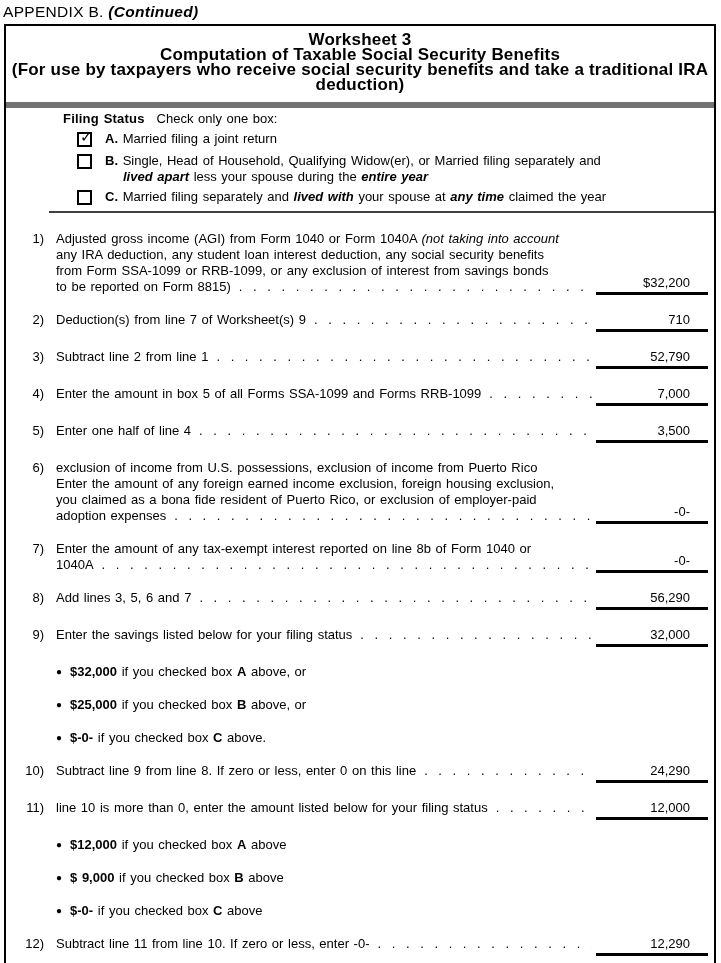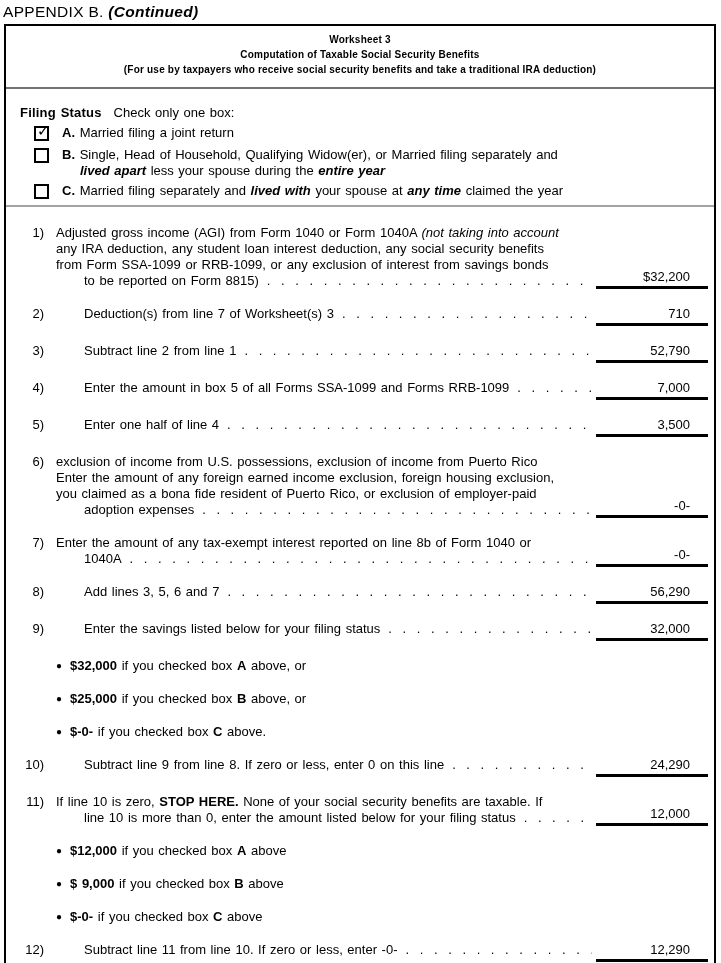--- a/index.html
+++ b/index.html
@@ -16,34 +16,35 @@
     font-size:15.5px;
     letter-spacing:0.3px;
   }
   .heading .cont { font-weight:bold; font-style:italic; }
   .wsbox {
     margin-left:4px;
     width:712px;
     border:2px solid #000;
   }
   .title-sec {
-    border-bottom:2px solid #737373;
+    border-bottom:6px solid #737373;
     text-align:center;
     font-weight:bold;
-    font-size:10px;
+    font-size:17px;
     line-height:15px;
     letter-spacing:0.2px;
     padding:6px 4px 10px;
   }
   .fs-sec {
-    border-bottom:2px solid #a3a3a3;
+    border-bottom:2px solid #404040;
     font-size:13px;
     line-height:16px;
     word-spacing:1px;
-    padding:16px 8px 6px 14px;
+    padding:3px 8px 6px 14px;
+    margin-left:43px;
   }
   .fs-header { margin-bottom:4px; }
   .fs-label { font-weight:bold; letter-spacing:0.2px; margin-right:12px; }
   .fs-row { display:flex; margin-left:14px; }
   .fs-row.mb6 { margin-bottom:6px; }
   .fs-row.mb4 { margin-bottom:4px; }
   .fs-box {
     flex:0 0 15px;
     width:15px; height:15px;
     border:2px solid #000;
@@ -66,21 +67,21 @@
     padding:18px 6px 16px 12px;
   }
   .row { display:flex; margin-bottom:17px; }
   .row:last-child { margin-bottom:0; }
   .num {
     flex:0 0 38px;
     text-align:right;
     padding-right:12px;
   }
   .body { flex:1 1 auto; min-width:0; }
-  .tline.last { display:flex; align-items:center;margin-left:28px; }
+  .tline.last { display:flex; align-items:center; }
   .ttext { flex:0 0 auto; max-width:100%; }
   .dots {
     flex:1 1 auto;
     min-width:0;
     overflow:hidden;
     white-space:nowrap;
     margin:0 4px 0 8px;
     word-spacing:7px;
   }
   .amt {
@@ -153,21 +154,21 @@
               <span class="ttext"><span>to be reported on Form 8815)</span></span>
               <div class="dots">. . . . . . . . . . . . . . . . . . . . . . . . . . . . . . . . . . . . . . . . . . . . . . . . . . . . . . . . . . . . . . . . . . . . . . </div>
             </div>
           </div>
           <div class="amt"><span>$32,200</span></div>
         </div>
         <div class="row item">
           <div class="num">2)</div>
           <div class="body">
             <div class="tline last">
-              <span class="ttext"><span>Deduction(s) from line 7 of Worksheet(s) 3</span></span>
+              <span class="ttext"><span>Deduction(s) from line 7 of Worksheet(s) 9</span></span>
               <div class="dots">. . . . . . . . . . . . . . . . . . . . . . . . . . . . . . . . . . . . . . . . . . . . . . . . . . . . . . . . . . . . . . . . . . . . . . </div>
             </div>
           </div>
           <div class="amt"><span>710</span></div>
         </div>
         <div class="row item">
           <div class="num">3)</div>
           <div class="body">
             <div class="tline last">
               <span class="ttext"><span>Subtract line 2 from line 1</span></span>
@@ -264,21 +265,20 @@
             <div class="tline last">
               <span class="ttext"><span>Subtract line 9 from line 8. If zero or less, enter 0 on this line</span></span>
               <div class="dots">. . . . . . . . . . . . . . . . . . . . . . . . . . . . . . . . . . . . . . . . . . . . . . . . . . . . . . . . . . . . . . . . . . . . . . </div>
             </div>
           </div>
           <div class="amt"><span>24,290</span></div>
         </div>
         <div class="row item">
           <div class="num">11)</div>
           <div class="body">
-            <div class="tline"><span>If line 10 is zero, </span><span class="b">STOP HERE.</span><span> None of your social security benefits are taxable. If</span></div>
             <div class="tline last">
               <span class="ttext"><span>line 10 is more than 0, enter the amount listed below for your filing status</span></span>
               <div class="dots">. . . . . . . . . . . . . . . . . . . . . . . . . . . . . . . . . . . . . . . . . . . . . . . . . . . . . . . . . . . . . . . . . . . . . . </div>
             </div>
           </div>
           <div class="amt"><span>12,000</span></div>
         </div>
         <div class="row bullet-row">
           <div class="num"></div>
           <div class="body">

